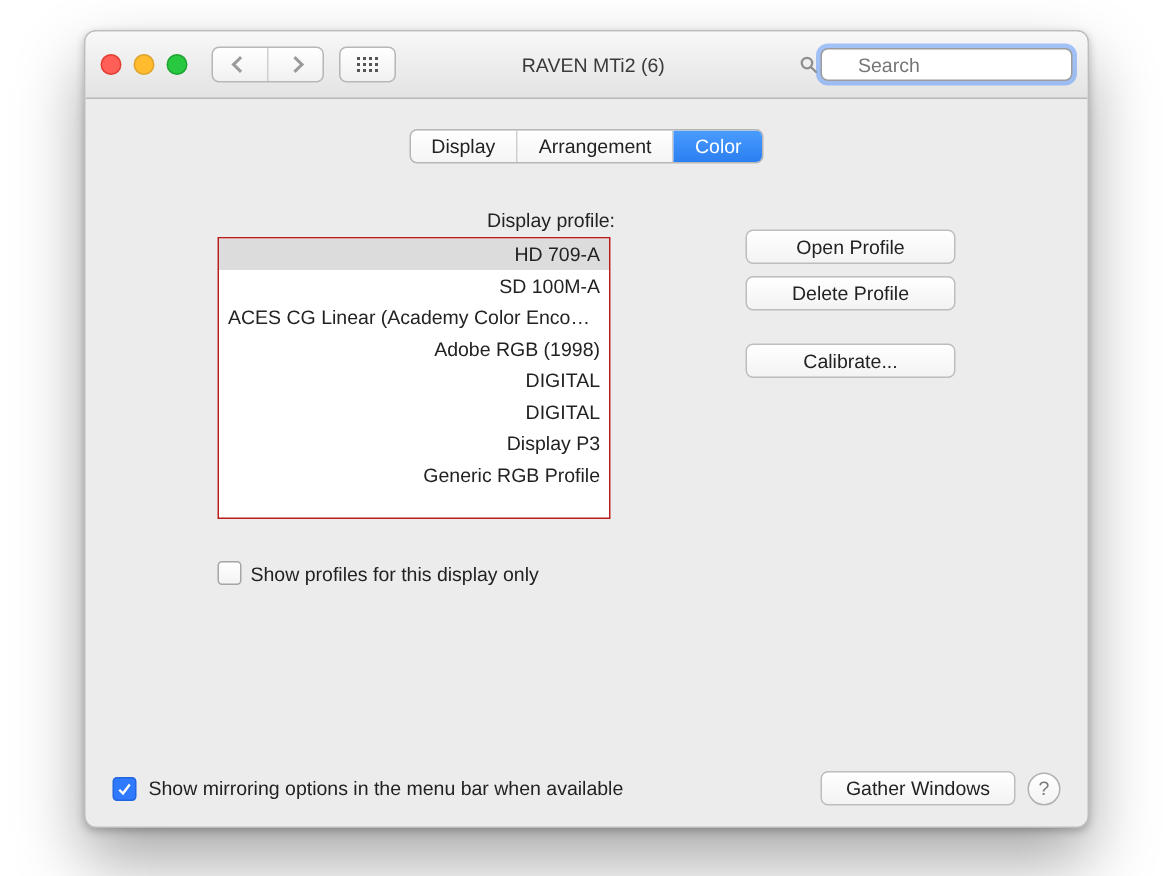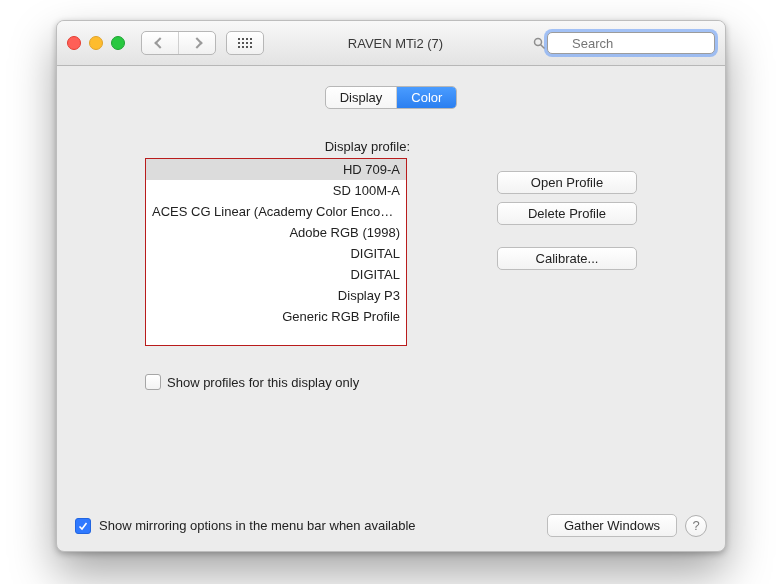--- a/index.html
+++ b/index.html
@@ -82,21 +82,21 @@
     border:1px solid #b91c1c;background:#fff;width:260px;height:186px;
     overflow:hidden;font-size:13px;
   }
   .lrow{
     padding:2px 6px;line-height:17px;white-space:nowrap;overflow:hidden;text-overflow:ellipsis;
     border-bottom:0;
   }
   .lrow.selected{background:#dcdcdc;}
   .spacer{flex:1;}
   .right-col{
-    flex:0 0 auto;width:140px;margin-top:32px;display:flex;flex-direction:column;gap:8px;
+    flex:0 0 auto;width:140px;margin-top:14px;display:flex;flex-direction:column;gap:8px;
   }
   .mac-btn{
     display:flex;align-items:center;justify-content:center;
     height:21px;border:1px solid #bdbdbd;border-radius:5px;
     background:linear-gradient(#ffffff,#f3f3f3);
     font-size:13px;color:#222;
     box-shadow:0 1px 0 rgba(255,255,255,0.6) inset;
   }
   .checkbox-row{
     display:flex;align-items:center;gap:6px;margin-top:28px;font-size:13px;
@@ -155,36 +155,37 @@
             <span></span>
             <span></span>
             <span></span>
           <span></span>
             <span></span>
             <span></span>
             <span></span>
         </span>
       </div>
     </div>
-    <div class="title">RAVEN MTi2 (7)</div>
+    <div class="title">RAVEN MTi2 (6)</div>
     <div class="search-wrap">
       <span class="search-icon">
         <svg viewBox="0 0 12 12">
             <circle cx="5" cy="5" r="3.5"></circle>
             <line x1="8" y1="8" x2="11" y2="11"></line>
           </svg>
       </span>
       <input class="search" type="text" placeholder="Search" style="">
     </div>
   </div>
 
   <div class="body">
     <div class="tabs">
       <div class="tabgroup">
         <div class="tab">Display</div>
+        <div class="tab">Arrangement</div>
         <div class="tab active">Color</div>
       </div>
     </div>
 
     <div class="content-row">
       <div class="left-col">
         <div class="label">Display profile:</div>
         <div class="listbox">
           <div class="lrow selected">HD 709-A</div>
           <div class="lrow">SD 100M-A</div>

